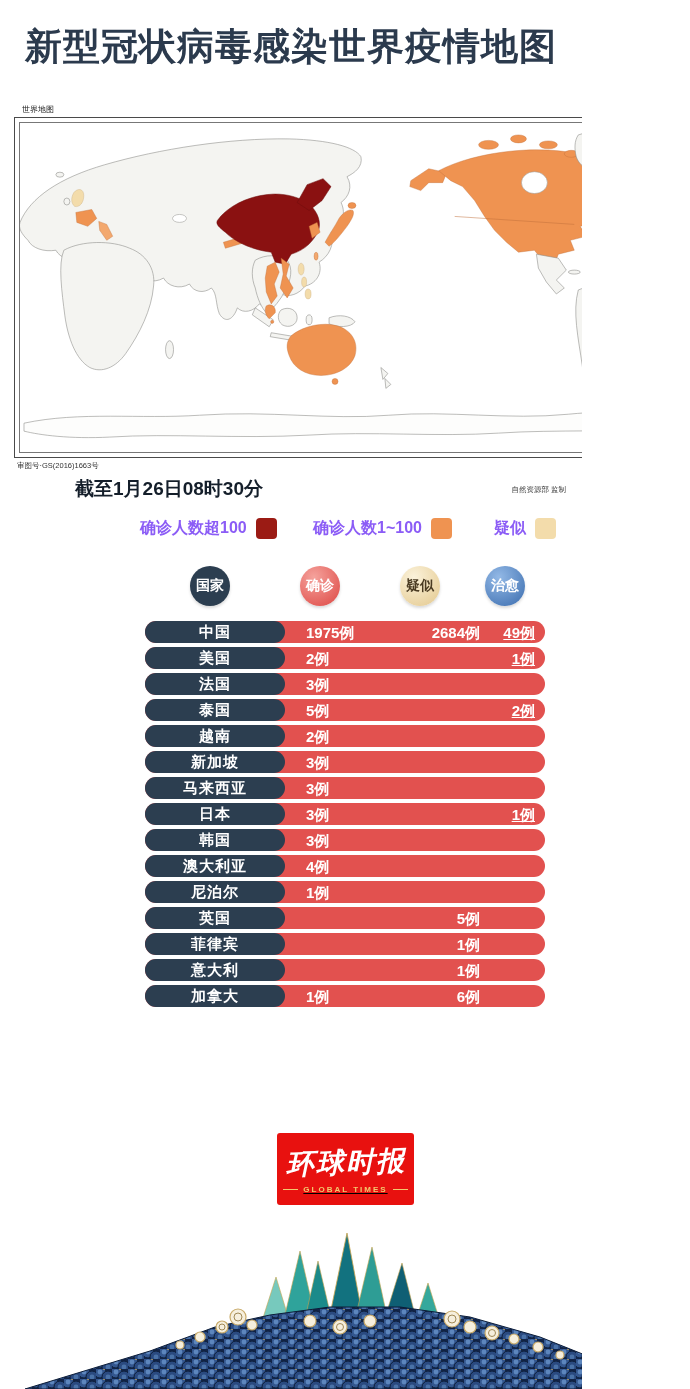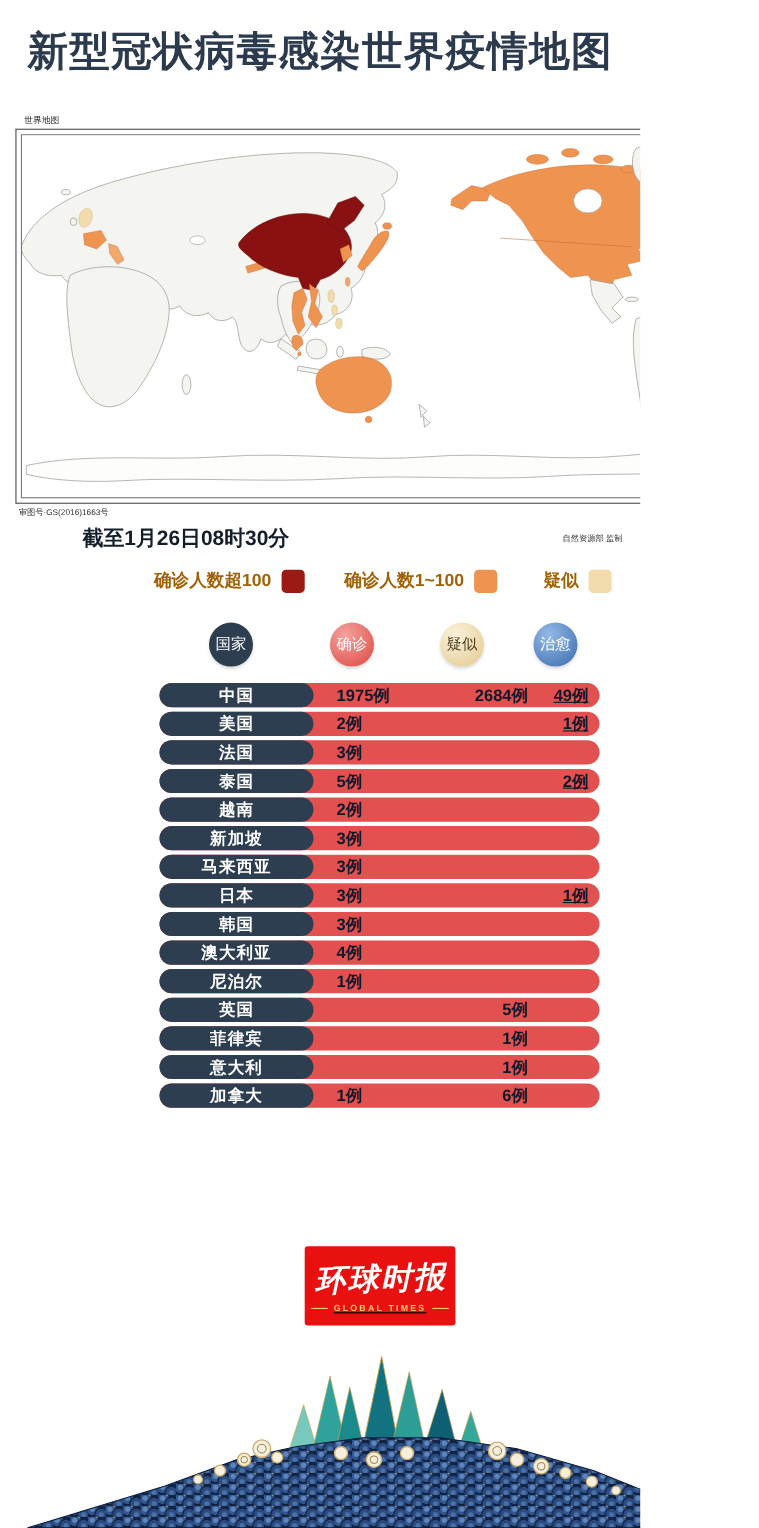--- a/index.html
+++ b/index.html
@@ -23,45 +23,45 @@
   .ol{fill:#f3a86e;stroke:#c1703a;stroke-width:.4;}
   .b{fill:var(--beige);stroke:#cdb183;stroke-width:.4;}
   .ice{fill:#fdfdfc;stroke:#8f8f8c;stroke-width:.6;}
   .map-license{position:absolute;left:17px;top:461px;font-size:7.5px;color:#333;}
   .map-attribution{position:absolute;right:16px;top:461px;font-size:7.5px;color:#333;margin-top:24px;}
 
   
   .timestamp{position:absolute;left:75px;top:476px;font-size:19px;font-weight:800;color:#141e2a;}
   .legend-item{position:absolute;top:518px;display:flex;align-items:center;gap:9px;}
   #lg0{left:140px;} #lg1{left:313px;} #lg2{left:494px;}
-  .legend-label{font-size:16px;font-weight:800;color:#a16207;}
+  .legend-label{font-size:16px;font-weight:800;color:#8b5cf6;}
   .legend-swatch{width:21px;height:21px;border-radius:4px;}
   .sw-over100{background:var(--dark-red);}
   .sw-mid{background:var(--orange);}
   .sw-sus{background:var(--beige);}
 
   
   .hcircle{position:absolute;top:566px;width:40px;height:40px;border-radius:50%;
            display:flex;align-items:center;justify-content:center;
-           font-size:14px;font-weight:400;color:#fff;box-shadow:0 2px 3px rgba(0,0,0,.15);}
+           font-size:14px;font-weight:700;color:#fff;box-shadow:0 2px 3px rgba(0,0,0,.15);}
   .c-country{left:190px;background:var(--navy);}
   .c-confirmed{left:300px;background:radial-gradient(circle at 35% 28%,#f5a29c,#dd4743);}
   .c-suspected{left:400px;background:radial-gradient(circle at 35% 28%,#fbf2da,#e4c astride);} 
   .c-suspected{left:400px;background:radial-gradient(circle at 35% 28%,#fbf2da,#e3c astride 88);}
   .c-suspected{left:400px;background:radial-gradient(circle at 35% 28%,#fbf2da,#e3c88e);color:#4a3b22;}
   .c-cured{left:485px;background:radial-gradient(circle at 35% 28%,#93b9e6,#3a6cae);}
 
   
   .table{position:absolute;left:145px;top:621px;width:400px;
          display:flex;flex-direction:column;gap:4px;}
   .row{position:relative;height:22px;background:var(--row-red);border-radius:11px;padding-left:48px;}
   .cell-country{position:absolute;left:0;top:0;width:140px;height:22px;background:var(--navy);
                 border-radius:11px;color:#fff;font-size:15px;font-weight:800;
                 display:flex;align-items:center;justify-content:center;letter-spacing:1px;}
-  .val{position:absolute;top:0;height:22px;line-height:23px;color:#0f172a;font-size:15px;font-weight:800;}
+  .val{position:absolute;top:0;height:22px;line-height:23px;color:#ffffff;font-size:15px;font-weight:800;}
   .cell-confirmed{left:161px;}
   .cell-suspected{left:220px;width:115px;text-align:right;}
   .cell-cured{right:10px;text-align:right;text-decoration:underline;}
 
   
   .logo{position:absolute;left:277px;top:1133px;width:137px;height:72px;background:var(--logo-red);
         border-radius:3px;display:flex;flex-direction:column;align-items:center;justify-content:center;gap:3px;}
   .logo-cn{color:#fff;font-size:28px;font-weight:700;font-style:italic;letter-spacing:2px;
            font-family:"Liberation Serif","DejaVu Serif",serif;transform:rotate(-2deg);}
   .logo-en-row{display:flex;align-items:center;gap:5px;text-decoration:underline;}

